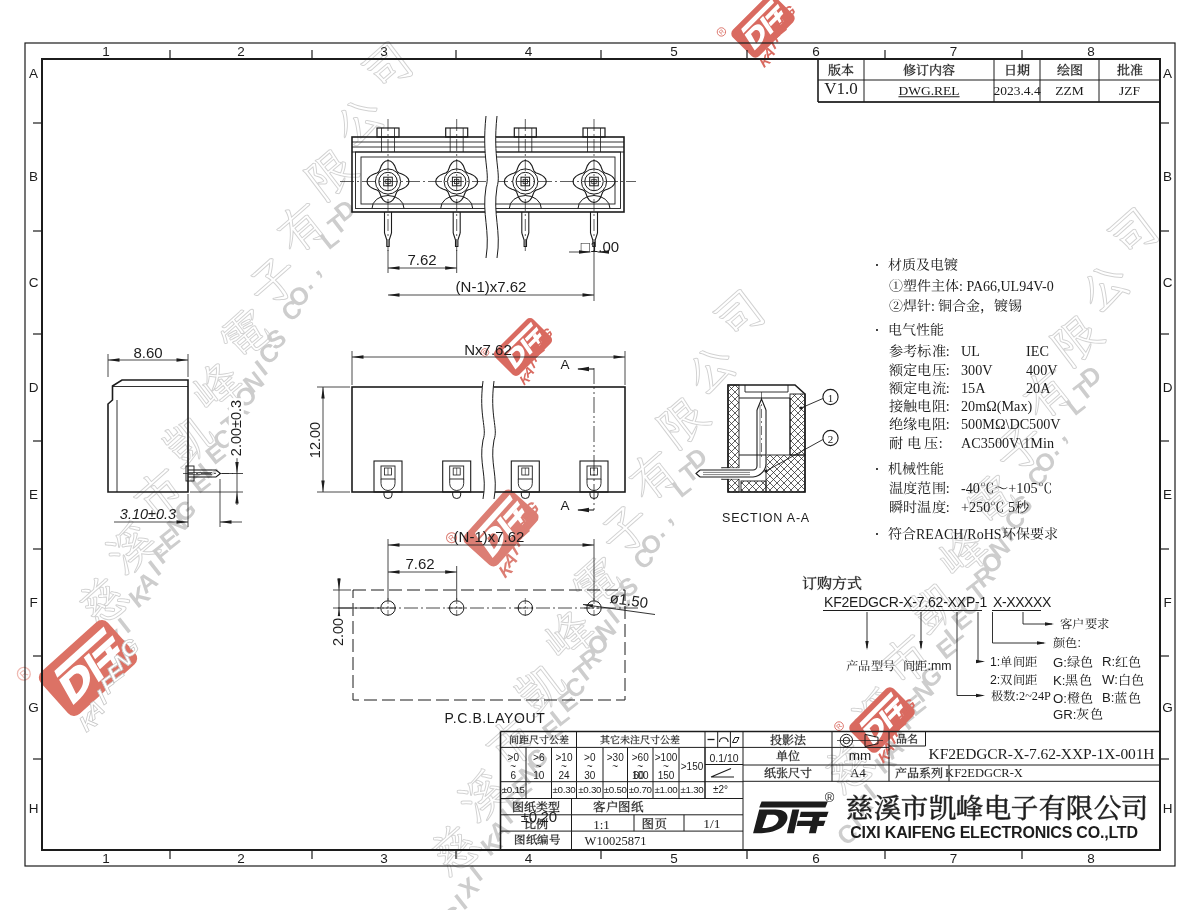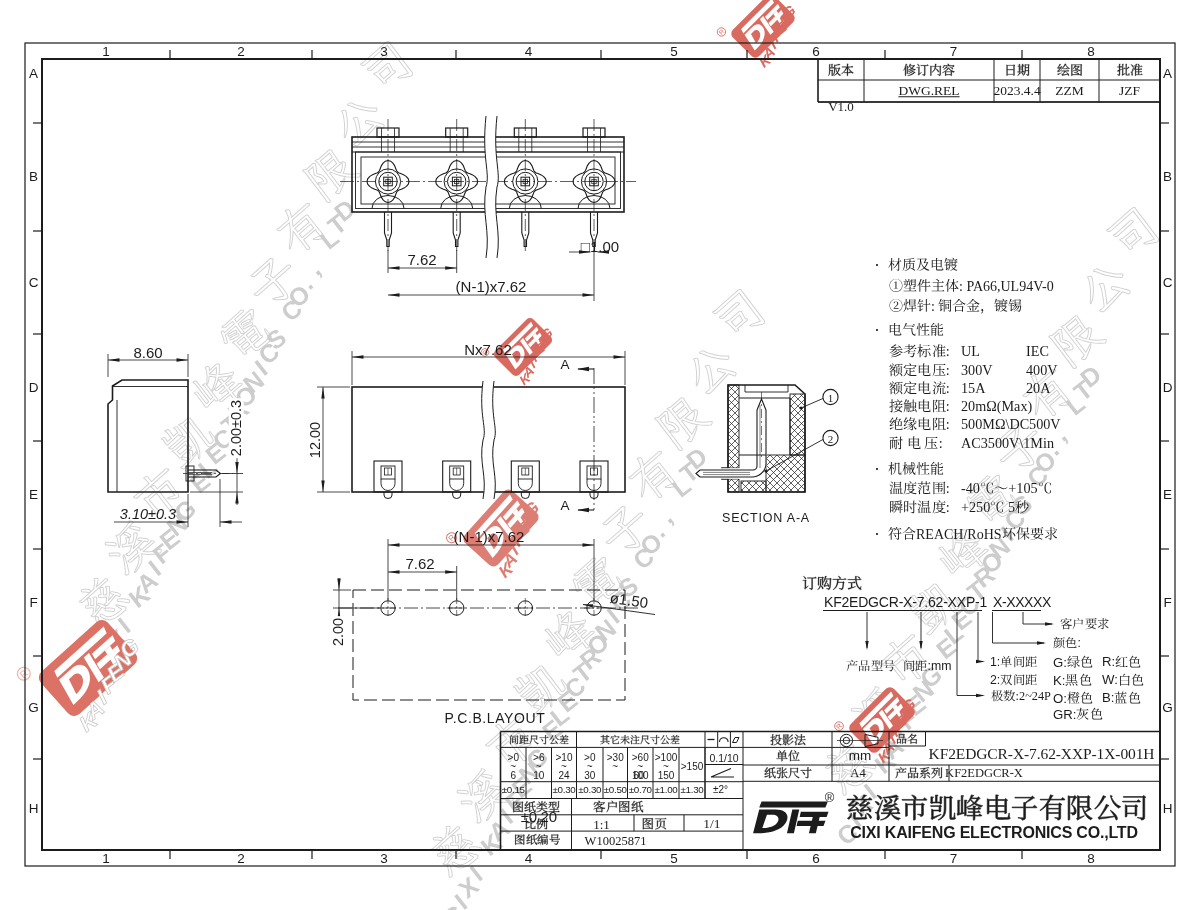--- a/index.html
+++ b/index.html
@@ -620,21 +620,21 @@
 <div class="txt sans" style="left:1167.5px;top:602.5px;font-size:13.5px;transform:translate(-50%,-50%);">F</div>
 <div class="txt sans" style="left:33.5px;top:707.5px;font-size:13.5px;transform:translate(-50%,-50%);">G</div>
 <div class="txt sans" style="left:1167.5px;top:707.5px;font-size:13.5px;transform:translate(-50%,-50%);">G</div>
 <div class="txt sans" style="left:33.5px;top:809px;font-size:13.5px;transform:translate(-50%,-50%);">H</div>
 <div class="txt sans" style="left:1167.5px;top:809px;font-size:13.5px;transform:translate(-50%,-50%);">H</div>
 <div class="txt cb" style="left:841.0px;top:69.5px;font-size:13px;transform:translate(-50%,-50%);"><svg viewBox="0 0 1000 1000" class="cg">
         <use href="#n7248"></use>
       </svg><svg viewBox="0 0 1000 1000" class="cg">
         <use href="#n672C"></use>
       </svg></div>
-<div class="txt serif" style="left:841.0px;top:106px;font-size:13px;transform:translate(-50%,-50%);">V1.0</div>
+<div class="txt serif" style="left:841.0px;top:88px;font-size:17px;transform:translate(-50%,-50%);">V1.0</div>
 <div class="txt cb" style="left:929.0px;top:69.5px;font-size:13px;transform:translate(-50%,-50%);"><svg viewBox="0 0 1000 1000" class="cg">
         <use href="#n4FEE"></use>
       </svg><svg viewBox="0 0 1000 1000" class="cg">
         <use href="#n8BA2"></use>
       </svg><svg viewBox="0 0 1000 1000" class="cg">
         <use href="#n5185"></use>
       </svg><svg viewBox="0 0 1000 1000" class="cg">
         <use href="#n5BB9"></use>
       </svg></div>
 <div class="txt serif" style="left:929.0px;top:91px;font-size:13.5px;transform:translate(-50%,-50%);text-decoration:underline;">DWG.REL</div>

